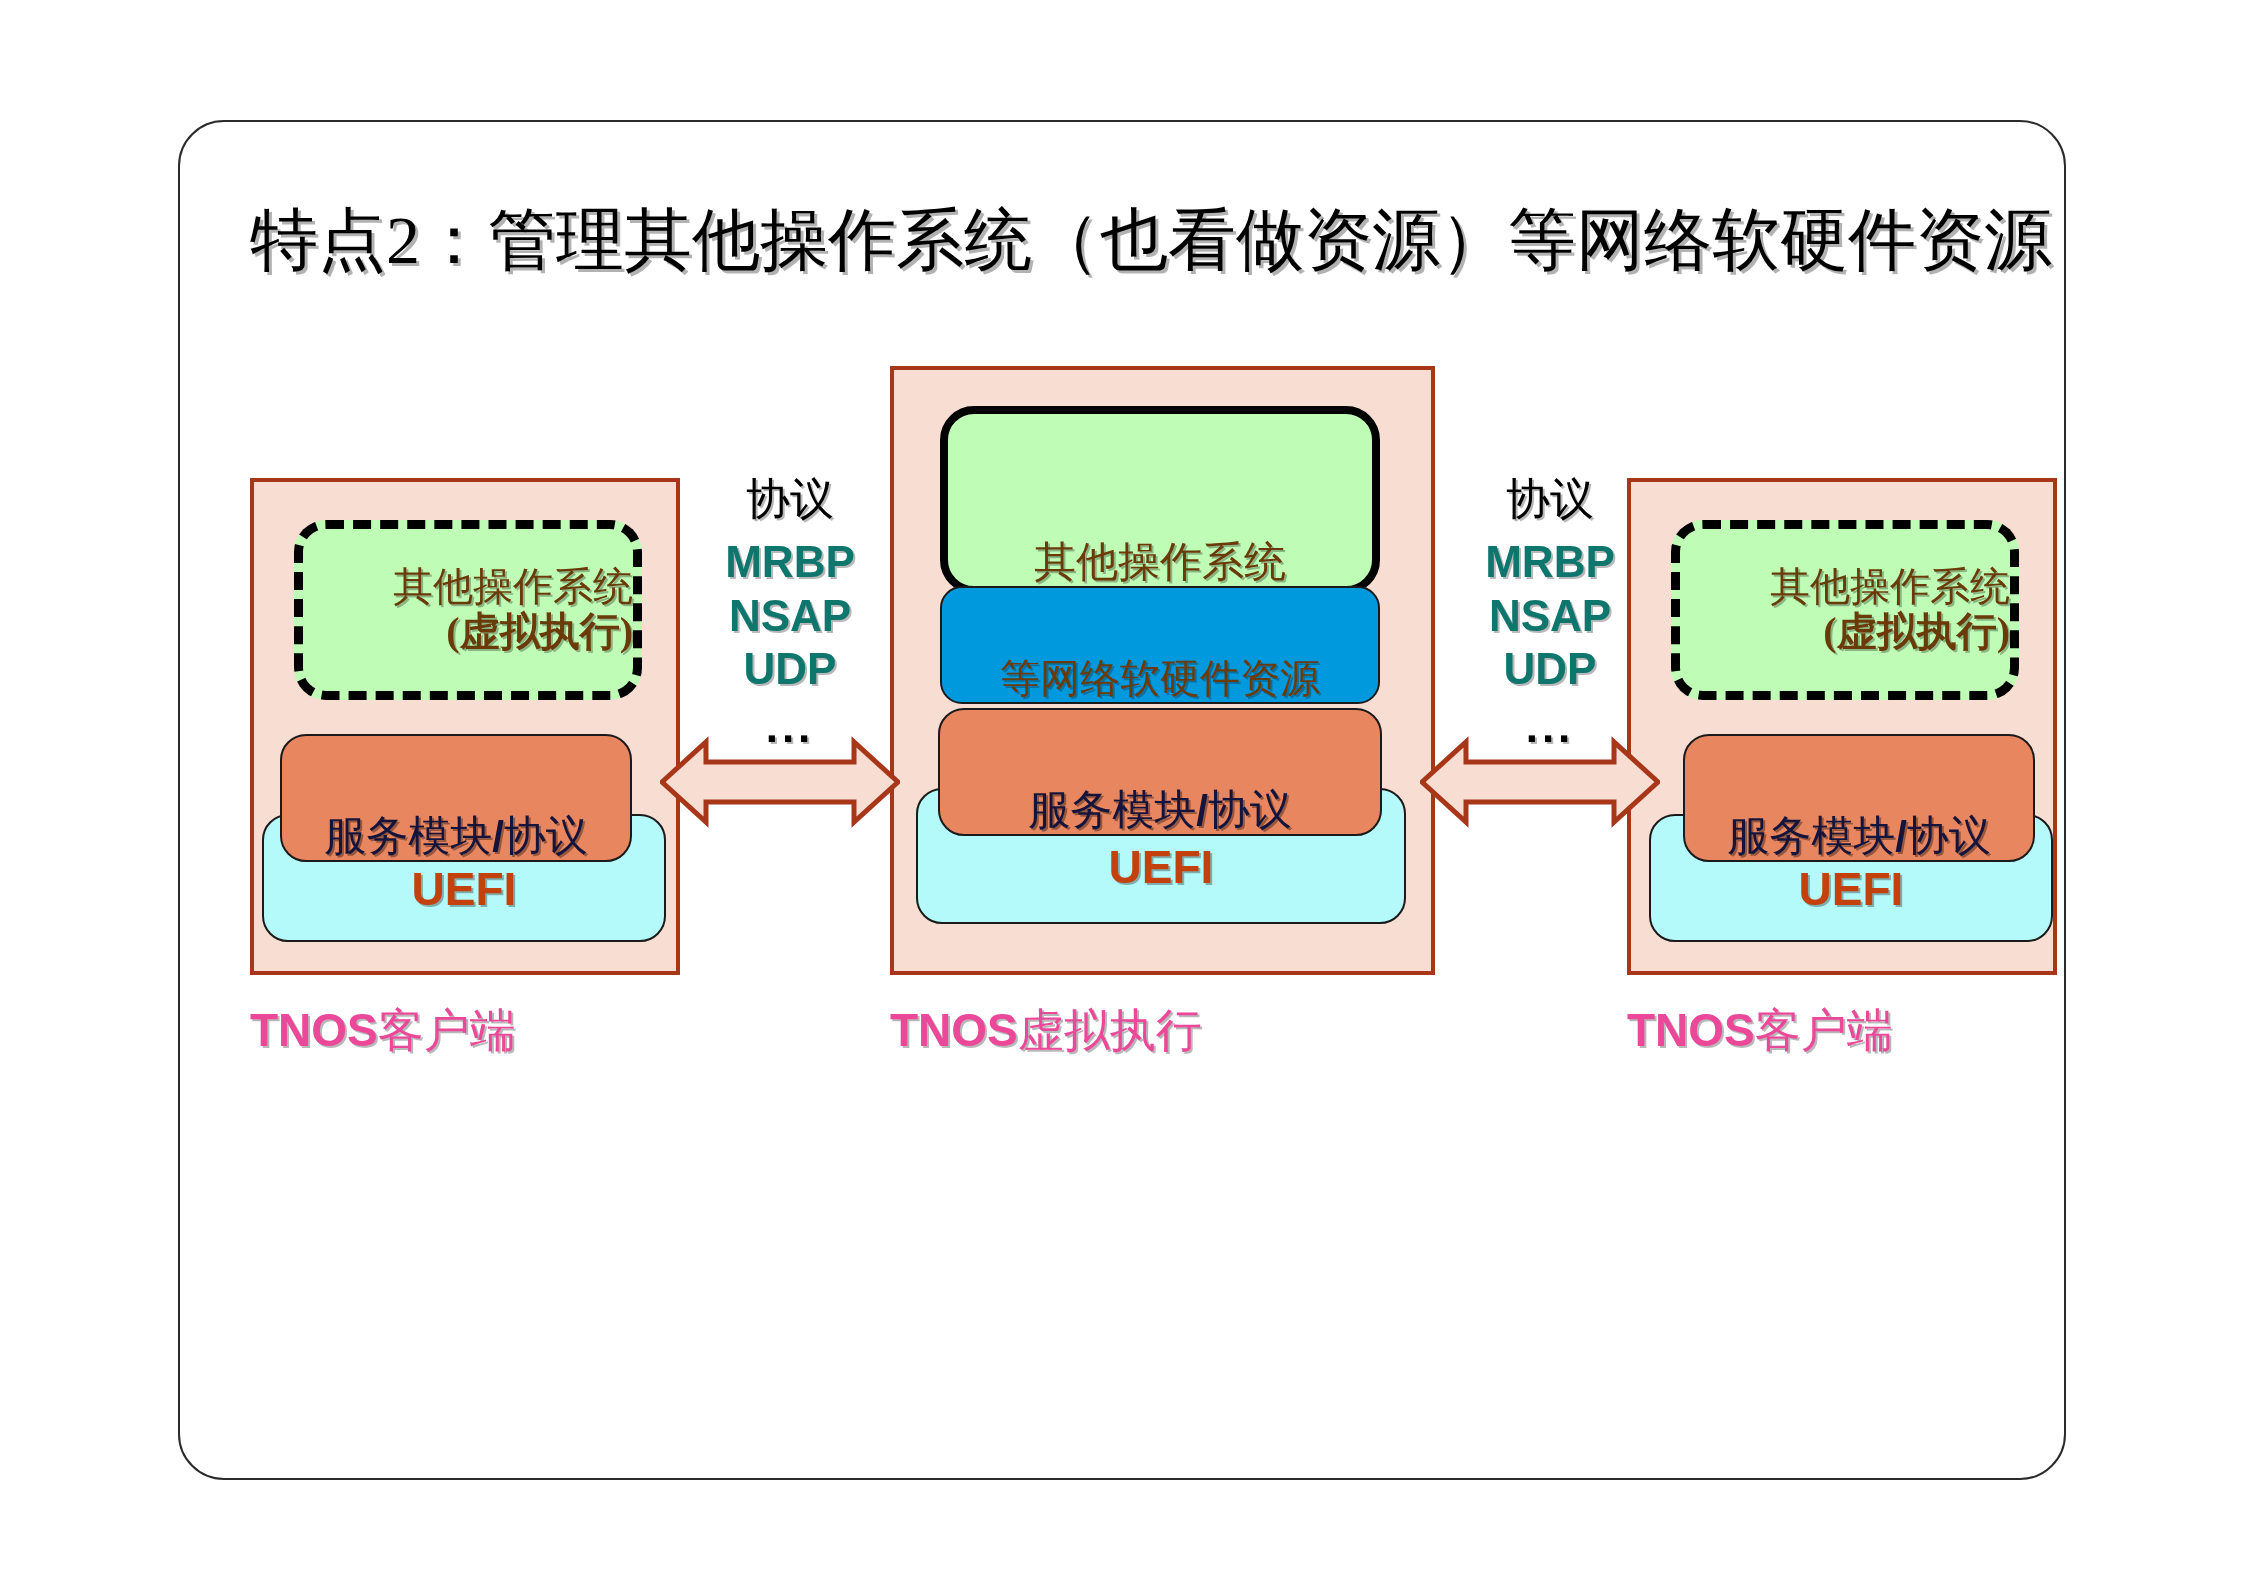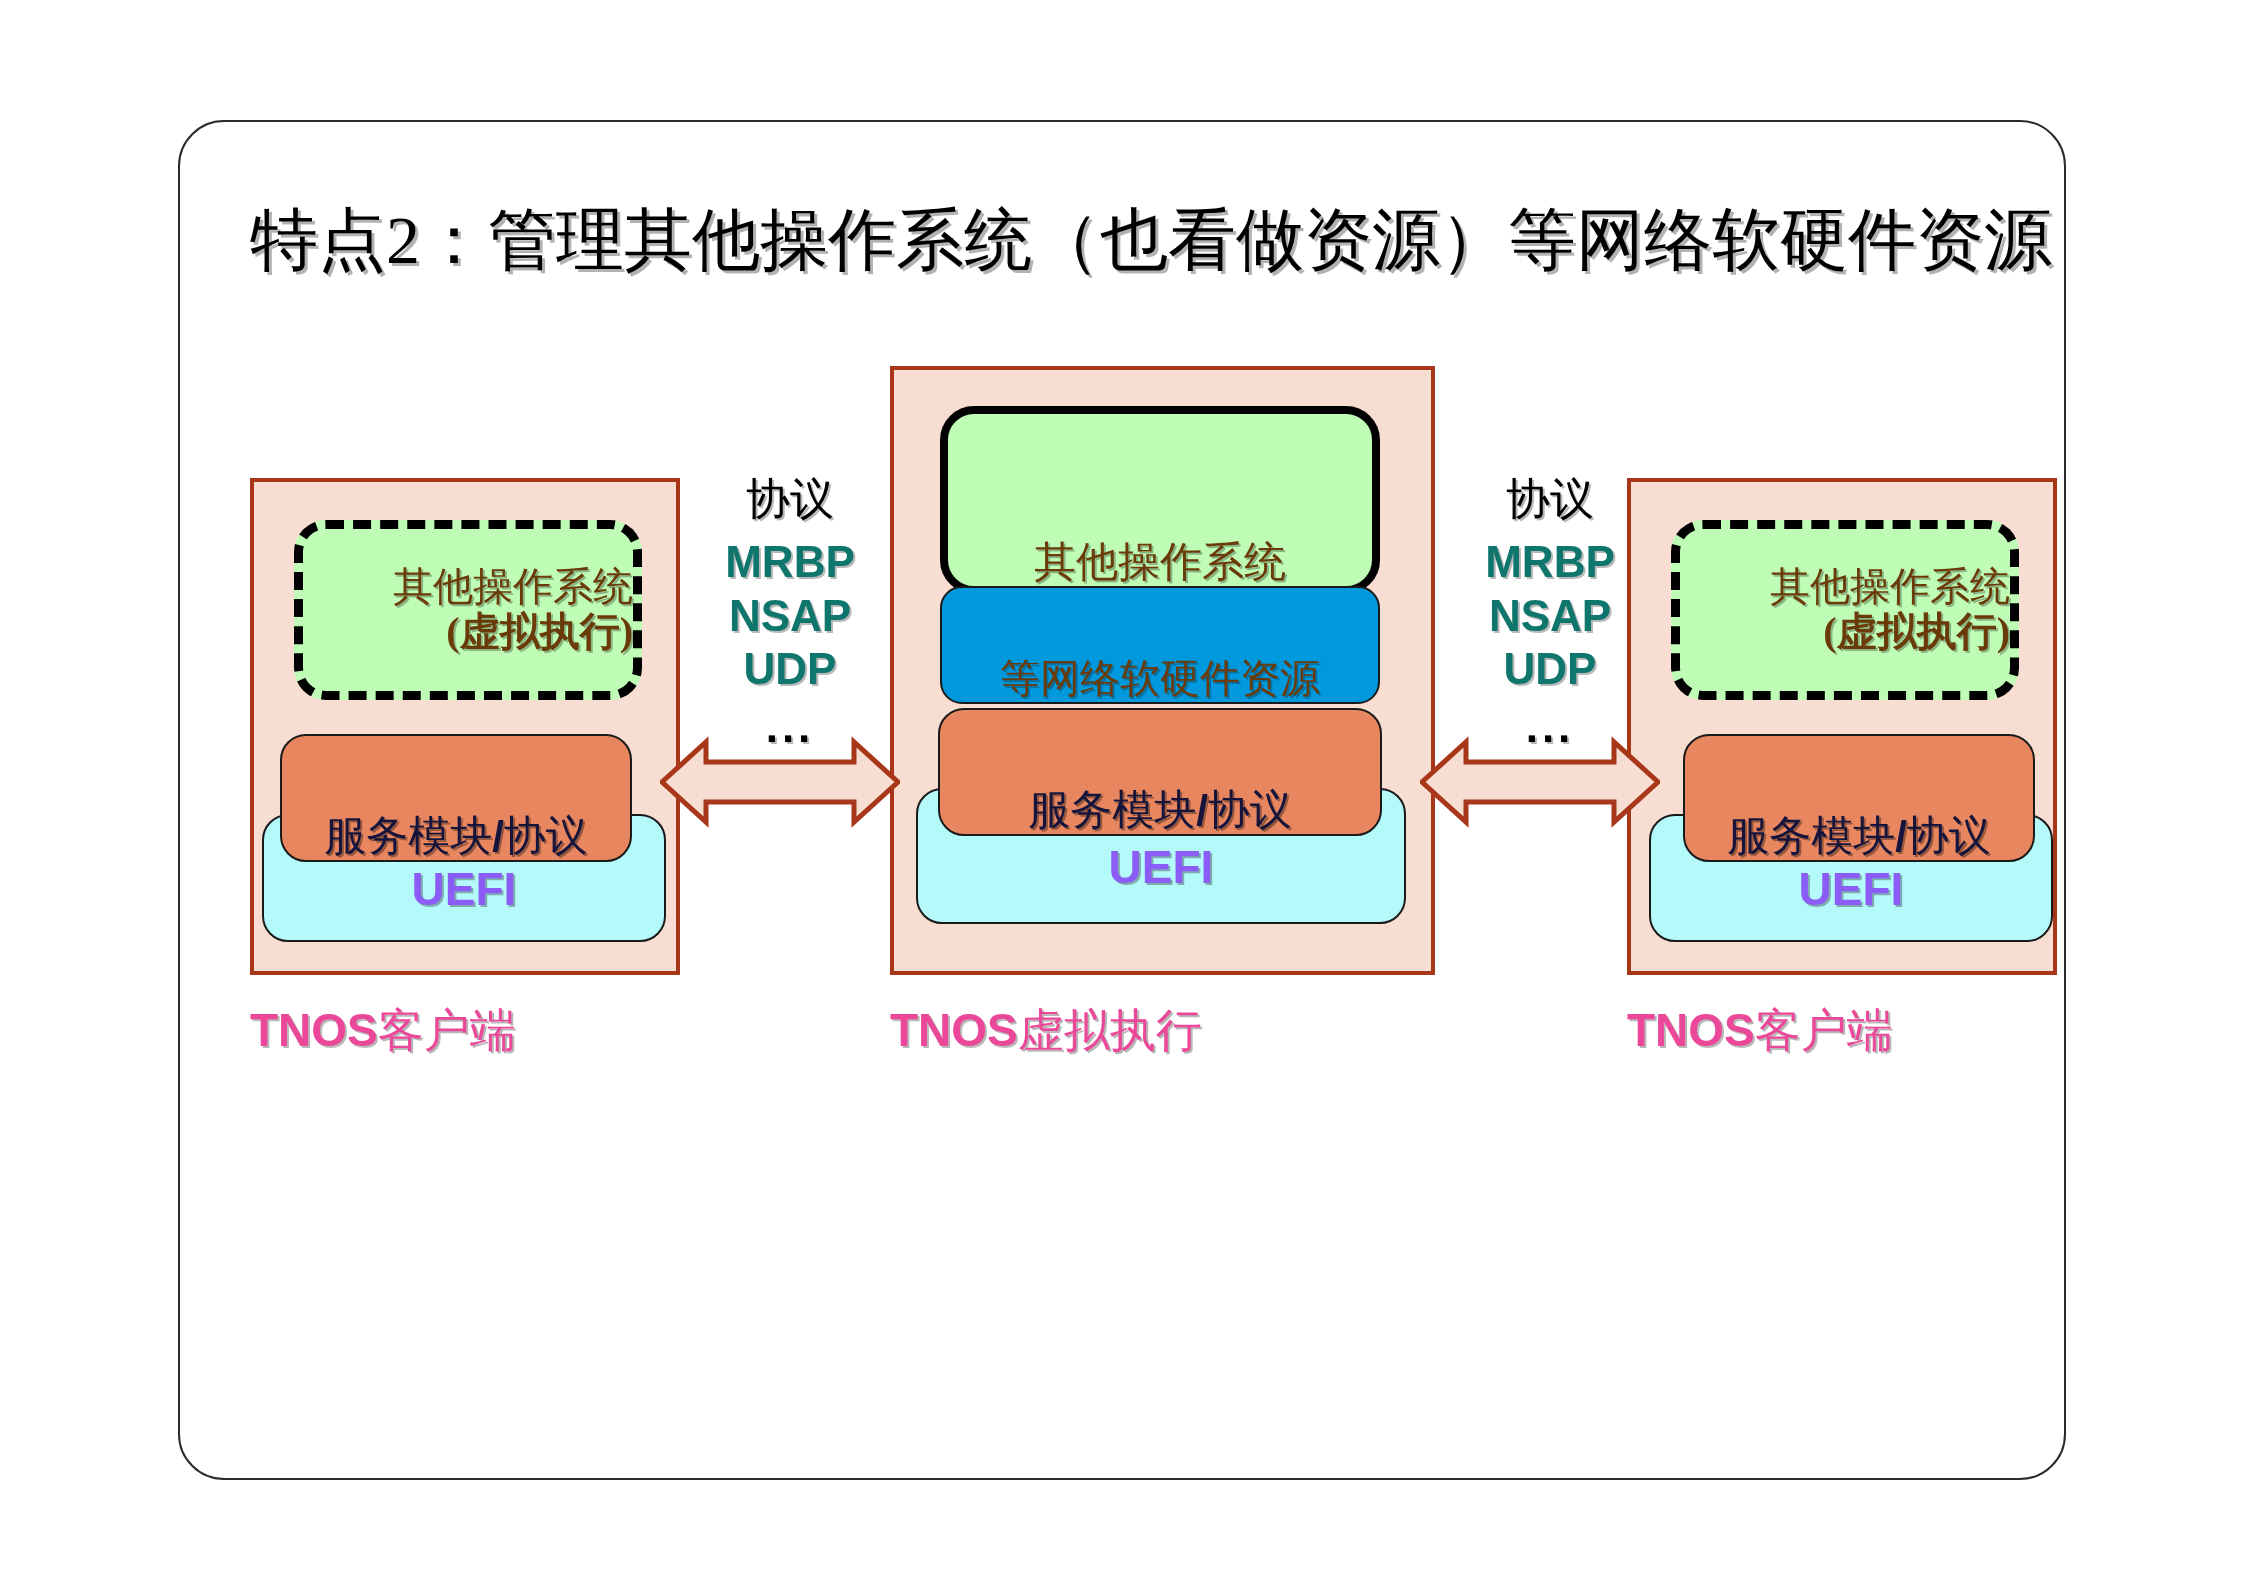--- a/index.html
+++ b/index.html
@@ -131,21 +131,21 @@
   .svc-orange .slash {
     font-family: "Liberation Sans", sans-serif;
     font-weight: 700;
   }
 
   
   .uefi-cyan {
     background: #B5FAFA;
     border: 2px solid #1a1a1a;
     border-radius: 26px;
-    color: #8b5cf6;
+    color: #c2410c;
     font-size: 46px;
     font-weight: 700;
     font-family: "Liberation Sans", "DejaVu Sans", sans-serif;
     text-shadow: 2px 2px 0px rgba(0,0,0,0.30);
     z-index: 4;
     padding-top: 24px;
     align-items: center;
   }
 
   

